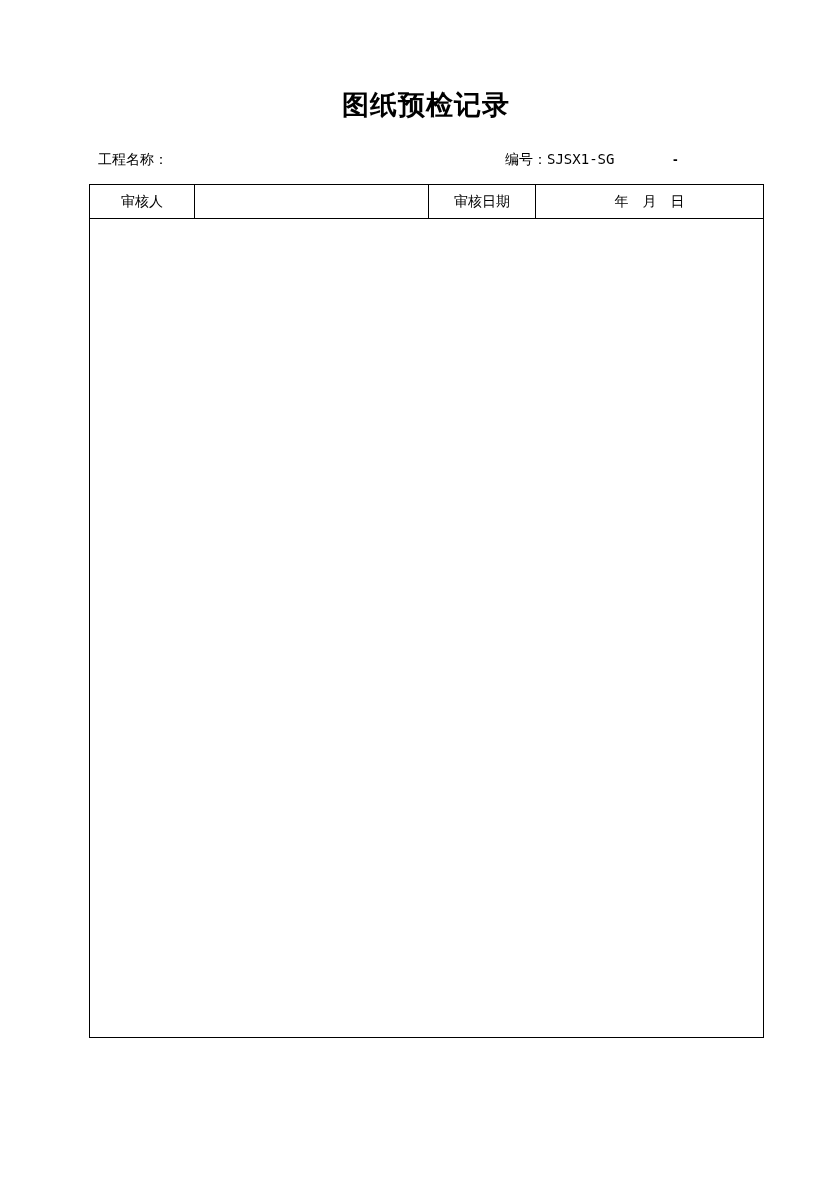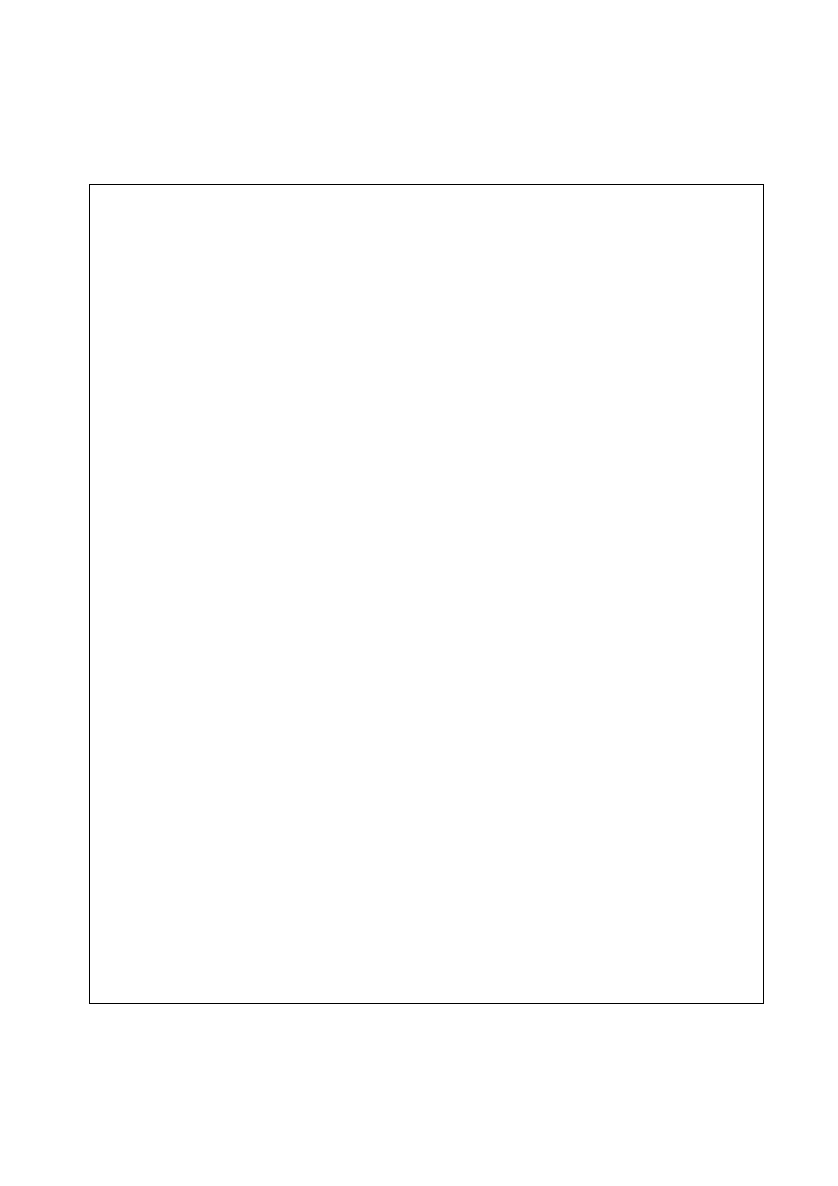--- a/index.html
+++ b/index.html
@@ -112,30 +112,43 @@
     font-size: 14px;
     line-height: 20px;
     white-space: pre;
   }
 </style>
 </head>
 <body>
 
 <div class="sheet">
 
+  <div class="doc-title">图纸预检记录</div>
 
+  <div class="header-line">
+    <span class="project-label">工程名称：</span>
+    <span class="project-value"></span>
+    <span class="doc-number"><span>编号：</span><span class="doc-number-value">SJSX1-SG</span></span>
+    <span class="doc-number-suffix">-</span>
+  </div>
 
   <table class="form-table">
     <colgroup>
       <col style="width:105px">
       <col style="width:234px">
       <col style="width:107px">
       <col style="width:228px">
     </colgroup>
     <tbody>
+      <tr class="row-2">
+        <td class="label-cell">审核人</td>
+        <td class="input-cell"></td>
+        <td class="label-cell">审核日期</td>
+        <td class="date-cell">年　月　日</td>
+      </tr>
       <tr class="row-3">
         <td class="content-cell" colspan="4"></td>
       </tr>
     </tbody>
   </table>
 
 
 </div>
 
 </body></html>

